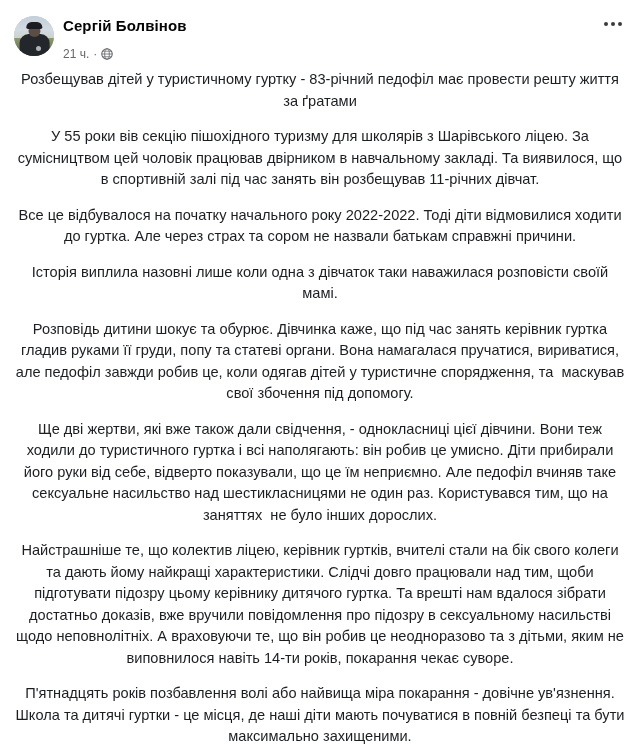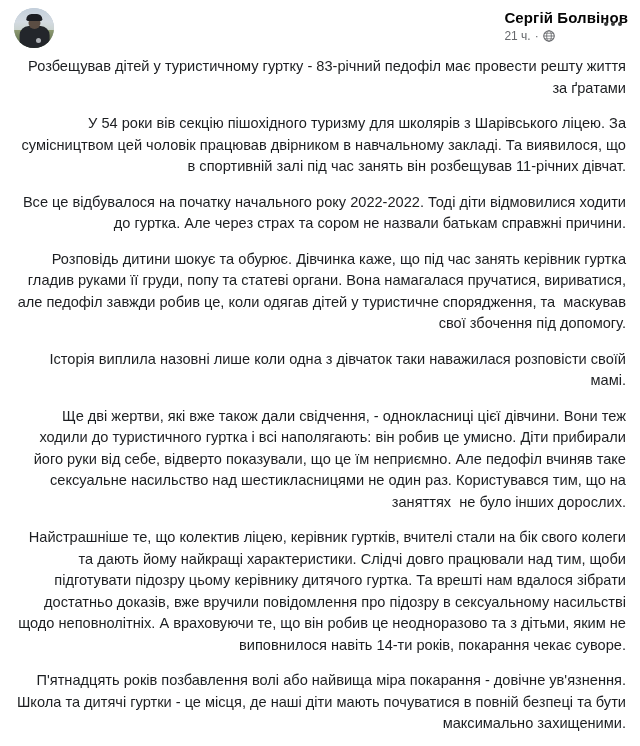--- a/index.html
+++ b/index.html
@@ -18,24 +18,23 @@
   .post {
     width: 640px;
     background: #ffffff;
     box-sizing: border-box;
   }
 
   
   .post-header {
     display: flex;
     align-items: flex-start;
-    padding: 8px 12px 2px 14px;
+    padding: 16px 12px 2px 14px;
     box-sizing: border-box;
     position: relative;
-    justify-content: space-between;
   }
 
   .avatar-wrap {
     width: 40px;
     height: 40px;
     flex: 0 0 40px;
     border-radius: 50%;
     overflow: hidden;
     position: relative;
     background: #b9c6d2;
@@ -103,21 +102,21 @@
   .author-name {
     font-size: 15px;
     font-weight: bold;
     line-height: 18px;
     color: #050505;
     letter-spacing: .1px;
   }
   .meta-row {
     display: flex;
     align-items: center;
-    margin-top: 2px;
+    margin-top: 12px;
     font-size: 12px;
     line-height: 14px;
     color: #65676b;
   }
   .meta-time { color: #65676b; }
   .meta-dot {
     margin: 0 4px;
     color: #65676b;
   }
   .globe-icon {
@@ -152,21 +151,21 @@
   .post-body {
     padding: 6px 14px 0 14px;
     box-sizing: border-box;
   }
   .post-body p {
     margin: 0 0 14px 0;
     font-size: 14.6px;
     line-height: 21.5px;
     color: #1c1e21;
     white-space: pre-wrap;
-    text-align: right;
+    text-align: center;
   }
   .post-body p:last-child { margin-bottom: 8px; }
 </style>
 </head>
 <body>
 
 <div class="post">
 
   <div class="post-header">
 
@@ -199,23 +198,23 @@
     <div class="menu-button">
       <span></span>
       <span></span>
       <span></span>
     </div>
 
   </div>
 
   <div class="post-body">
     <p>Розбещував дітей у туристичному гуртку - 83-річний педофіл має провести решту життя за ґратами</p>
-    <p>У 54 роки вів секцію пішохідного туризму для школярів з Шарівського ліцею. За сумісництвом цей чоловік працював двірником в навчальному закладі. Та виявилося, що в спортивній залі під час занять він розбещував 11-річних дівчат.</p>
+    <p>У 55 роки вів секцію пішохідного туризму для школярів з Шарівського ліцею. За сумісництвом цей чоловік працював двірником в навчальному закладі. Та виявилося, що в спортивній залі під час занять він розбещував 11-річних дівчат.</p>
     <p>Все це відбувалося на початку начального року 2022-2022. Тоді діти відмовилися ходити до гуртка. Але через страх та сором не назвали батькам справжні причини.</p>
+    <p>Історія виплила назовні лише коли одна з дівчаток таки наважилася розповісти своїй мамі.</p>
     <p>Розповідь дитини шокує та обурює. Дівчинка каже, що під час занять керівник гуртка гладив руками її груди, попу та статеві органи. Вона намагалася пручатися, вириватися, але педофіл завжди робив це, коли одягав дітей у туристичне спорядження, та  маскував свої збочення під допомогу.</p>
-    <p>Історія виплила назовні лише коли одна з дівчаток таки наважилася розповісти своїй мамі.</p>
     <p>Ще дві жертви, які вже також дали свідчення, - однокласниці цієї дівчини. Вони теж ходили до туристичного гуртка і всі наполягають: він робив це умисно. Діти прибирали його руки від себе, відверто показували, що це їм неприємно. Але педофіл вчиняв таке сексуальне насильство над шестикласницями не один раз. Користувався тим, що на заняттях  не було інших дорослих.</p>
     <p>Найстрашніше те, що колектив ліцею, керівник гуртків, вчителі стали на бік свого колеги та дають йому найкращі характеристики. Слідчі довго працювали над тим, щоби підготувати підозру цьому керівнику дитячого гуртка. Та врешті нам вдалося зібрати достатньо доказів, вже вручили повідомлення про підозру в сексуальному насильстві щодо неповнолітніх. А враховуючи те, що він робив це неодноразово та з дітьми, яким не виповнилося навіть 14-ти років, покарання чекає суворе.</p>
     <p>П'ятнадцять років позбавлення волі або найвища міра покарання - довічне ув'язнення. Школа та дитячі гуртки - це місця, де наші діти мають почуватися в повній безпеці та бути максимально захищеними.</p>
 
   </div>
 
 </div>
 
 </body></html>

